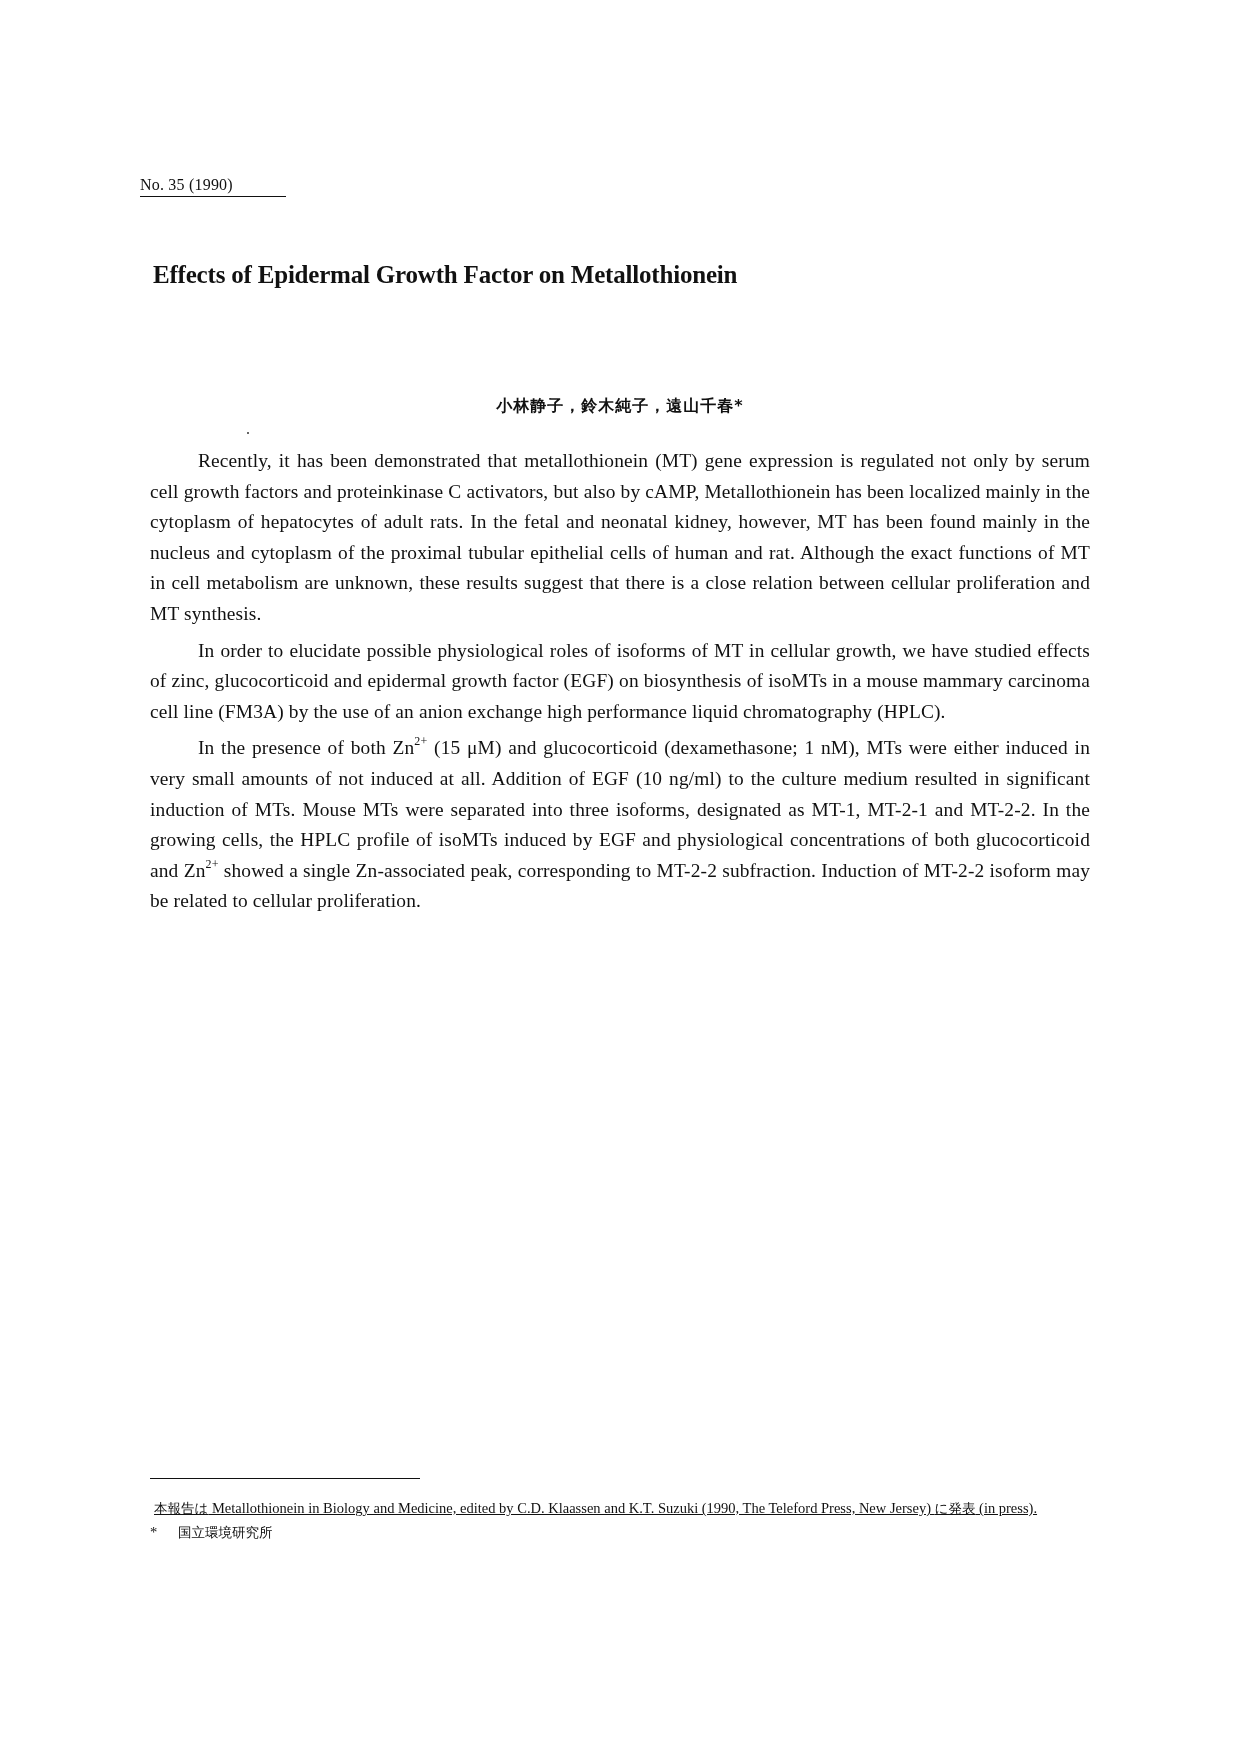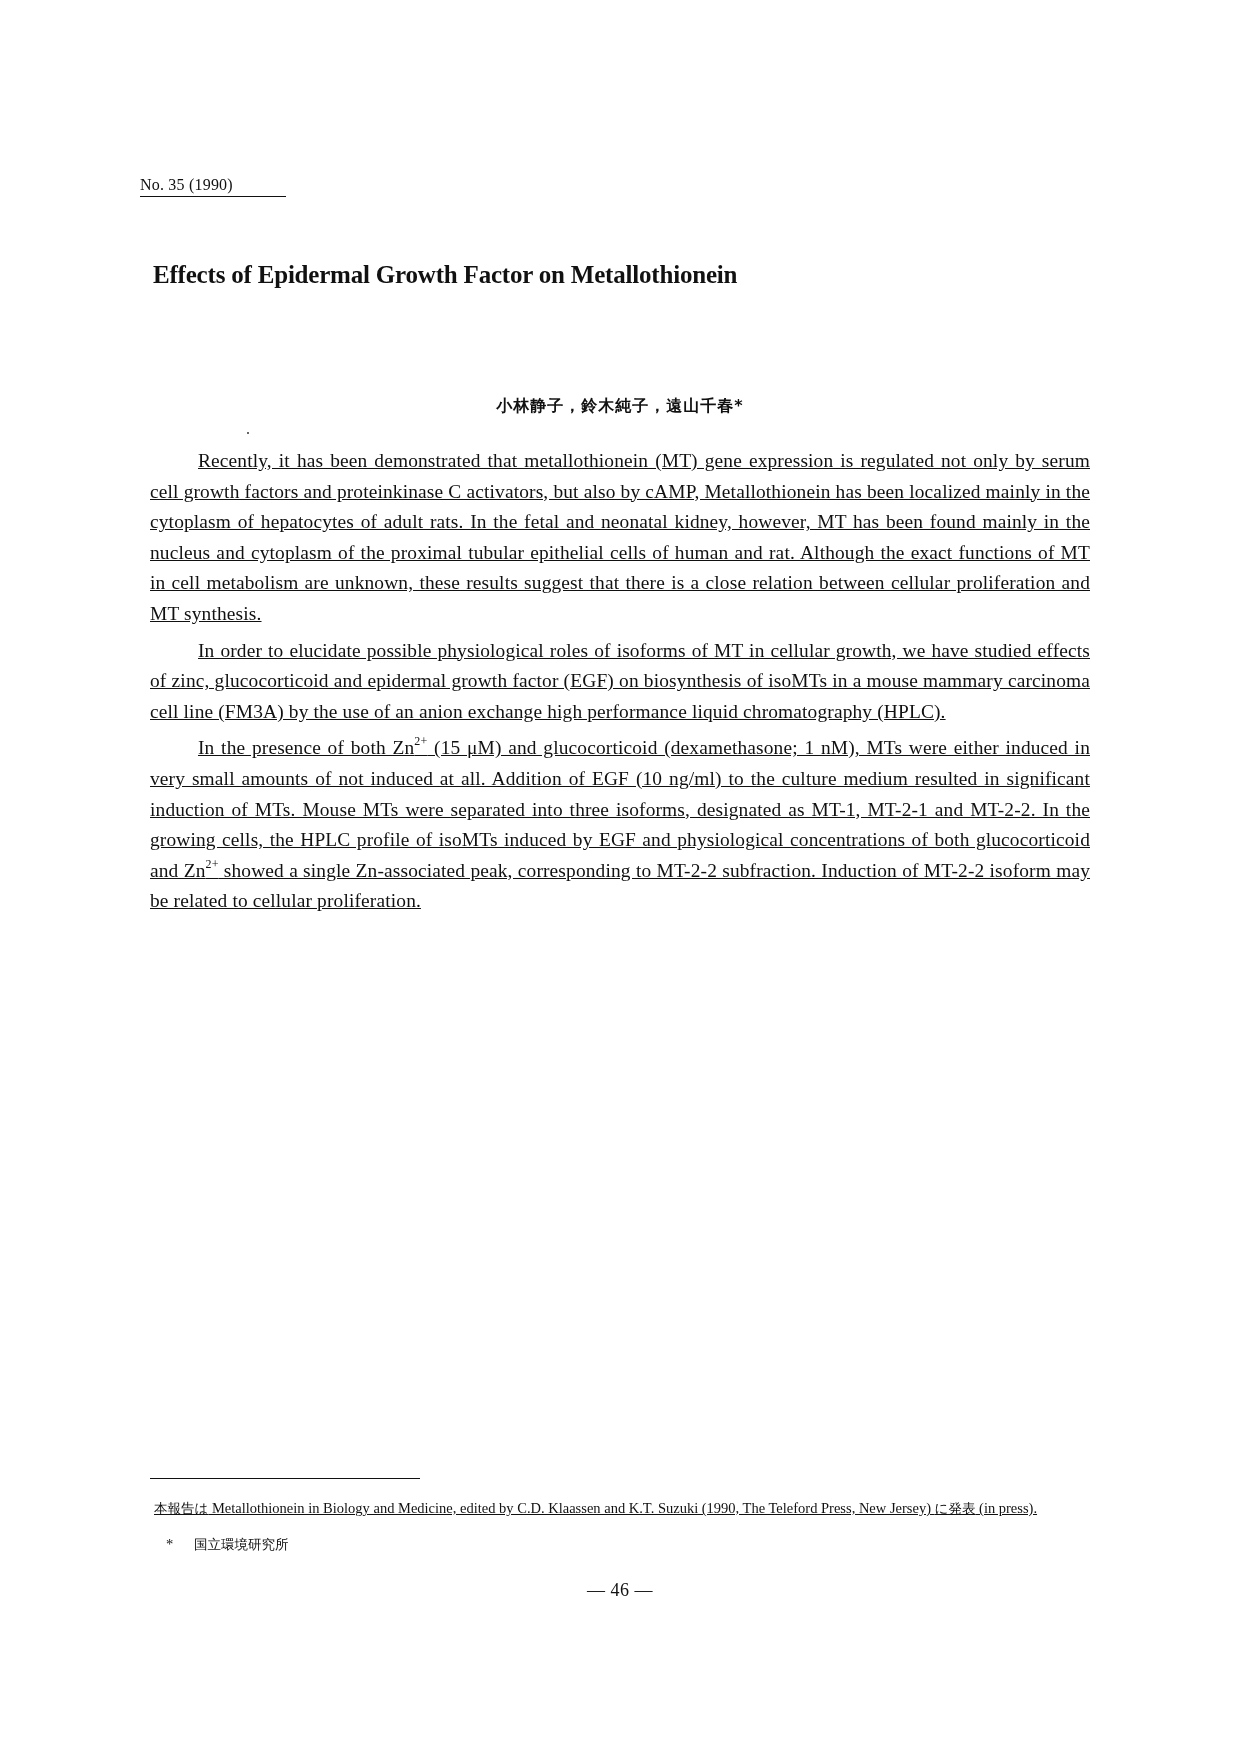--- a/index.html
+++ b/index.html
@@ -77,21 +77,20 @@
       top: 446px;
       width: 940px;
       font-size: 19.4px;
       line-height: 30.6px;
       text-align: justify;
       letter-spacing: 0.15px;
     }
     .body p {
       margin: 0 0 6px 0;
       text-indent: 48px;
-      text-decoration: underline;
     }
     sup {
       font-size: 12px;
       vertical-align: 9px;
       line-height: 0;
     }
     .footnote-rule {
       position: absolute;
       left: 150px;
       top: 1478px;
@@ -105,21 +104,21 @@
       width: 940px;
       font-size: 14.5px;
       line-height: 20px;
       text-align: justify;
     }
     .footnotes .fn {
       margin: 4px;
       text-decoration: underline;
     }
     .footnotes .fn-affil {
-      margin: 16px;
+      margin: 0;
     }
     .footnotes .star {
       display: inline-block;
       width: 28px;
     }
     .ja {
       font-family: "DejaVu Sans", sans-serif;
       font-size: 13.5px;
     }
     .page-number {
@@ -153,15 +152,14 @@
       <p><span>In the presence of both Zn</span><sup>2+</sup><span> (15 μM) and glucocorticoid (dexamethasone; 1 nM), MTs were either induced in very small amounts of not induced at all. Addition of EGF (10 ng/ml) to the culture medium resulted in significant induction of MTs. Mouse MTs were separated into three isoforms, designated as MT-1, MT-2-1 and MT-2-2. In the growing cells, the HPLC profile of isoMTs induced by EGF and physiological concentrations of both glucocorticoid and Zn</span><sup>2+</sup><span> showed a single Zn-associated peak, corresponding to MT-2-2 subfraction. Induction of MT-2-2 isoform may be related to cellular proliferation.</span></p>
     </div>
 
   <div class="footnote-rule"></div>
 
   <div class="footnotes">
     <p class="fn"><span class="ja">本報告は</span><span> Metallothionein in Biology and Medicine, edited by C.D. Klaassen and K.T. Suzuki (1990, The Teleford Press, New Jersey) </span><span class="ja">に発表</span><span> (in press).</span></p>
     <p class="fn-affil"><span class="star">*</span><span class="ja">国立環境研究所</span></p>
   </div>
 
-  <div class="page-number">— 46 —</div>
 
 </div>
 
 </body></html>

